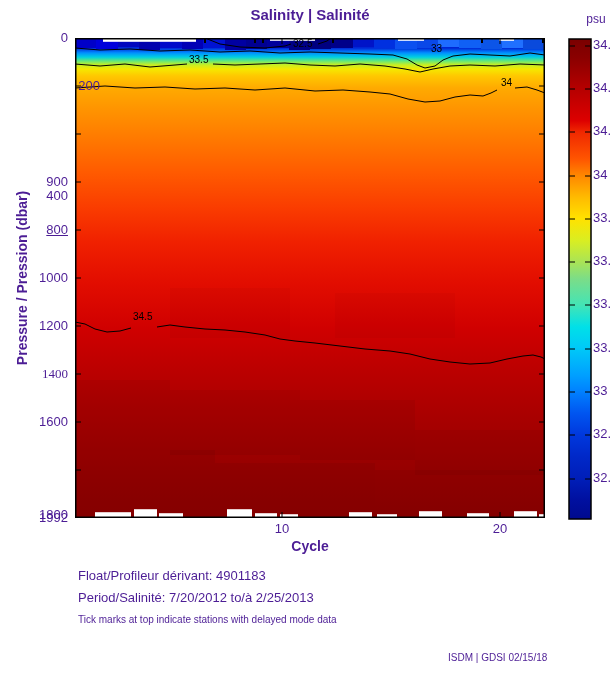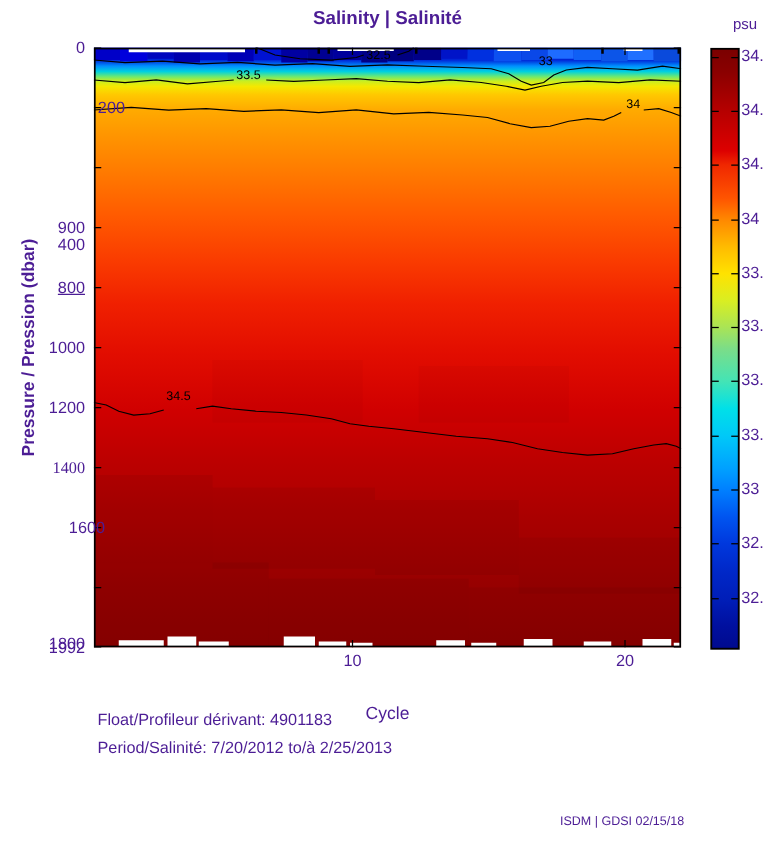--- a/index.html
+++ b/index.html
@@ -3,22 +3,22 @@
 <meta charset="utf-8">
 <style>
   html,body{margin:0;padding:0;background:#fff;}
   .stage{position:relative;width:611px;height:675px;background:#fff;overflow:hidden;
          font-family:"Liberation Sans",sans-serif;color:#4c1d95;}
   .title{position:absolute;left:75px;top:6px;width:470px;text-align:center;
          font-size:15px;font-weight:bold;}
   .psu{position:absolute;left:581px;top:12px;width:30px;text-align:center;font-size:12px;}
   .ylab{position:absolute;left:22px;top:278px;transform:translate(-50%,-50%) rotate(-90deg);
         white-space:nowrap;font-size:14px;font-weight:bold;}
-  .xlab{position:absolute;left:75px;top:562px;width:470px;text-align:center;
-        font-size:14px;font-weight:normal;}
+  .xlab{position:absolute;left:75px;top:538px;width:470px;text-align:center;
+        font-size:14px;font-weight:bold;}
   .plot{position:absolute;left:75px;top:38px;}
   .cbar{position:absolute;left:568px;top:38px;}
   .ytick{position:absolute;left:0;width:68px;text-align:right;font-size:13px;line-height:14px;}
   .xtick{position:absolute;top:522px;width:40px;text-align:center;font-size:13px;line-height:14px;}
   .btick{position:absolute;left:593px;width:40px;text-align:left;font-size:13px;line-height:14px;}
   .f1{position:absolute;left:78px;top:568px;font-size:13px;}
   .f2{position:absolute;left:78px;top:590px;font-size:13px;}
   .f1 b,.f2 b{font-weight:normal;}
   .note1{position:absolute;left:78px;top:614px;font-size:10px;}
   .note2{position:absolute;left:78px;top:634px;font-size:10px;}
@@ -211,30 +211,31 @@
     </svg>
 
   <div class="f1">
     <b>Float/Profileur dérivant:</b>
     <span>4901183</span>
   </div>
   <div class="f2">
     <b>Period/Salinité:</b>
     <span>7/20/2012  to/à  2/25/2013</span>
   </div>
+  <div class="note1">Tick marks at top indicate stations with delayed mode data</div>
   <div class="credit">ISDM | GDSI  02/15/18</div>
 <div class="ytick" style="top: 31px;">0</div>
     <div class="ytick" style="top: 79px; margin-left: 32px;">200</div>
     <div class="ytick" style="top: 145px; margin-top: 44px;">400</div>
     <div class="ytick" style="top: 175px;">900</div>
     <div class="ytick" style="top: 223px; text-decoration: underline;">800</div>
     <div class="ytick" style="top: 271px;">1000</div>
     <div class="ytick" style="top: 319px;">1200</div>
     <div class="ytick" style="top: 367px; font-family: Liberation Serif, serif;">1400</div>
-    <div class="ytick" style="top: 415px; padding-left: 16px;">1600</div>
+    <div class="ytick" style="top: 415px;">1600</div>
     <div class="ytick" style="top: 463px; margin-top: 45px;">1800</div>
     <div class="ytick" style="top: 511px;">1992</div>
     <div class="xtick" style="left: 262px;">10</div>
     <div class="xtick" style="left: 480px;">20</div>
     <div class="btick" style="top: 38px;">34.6</div>
     <div class="btick" style="top: 81px;">34.4</div>
     <div class="btick" style="top: 124px;">34.2</div>
     <div class="btick" style="top: 168px;">34</div>
     <div class="btick" style="top: 211px;">33.8</div>
     <div class="btick" style="top: 254px;">33.6</div>

